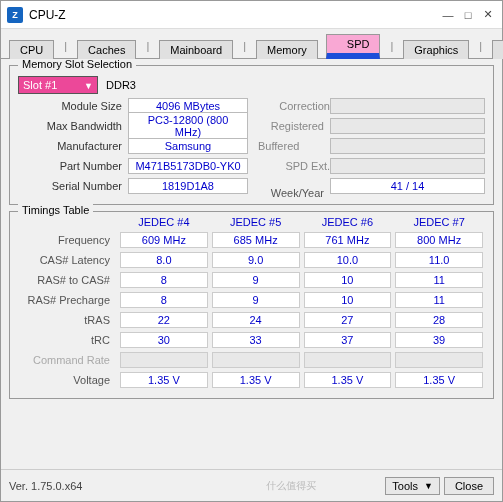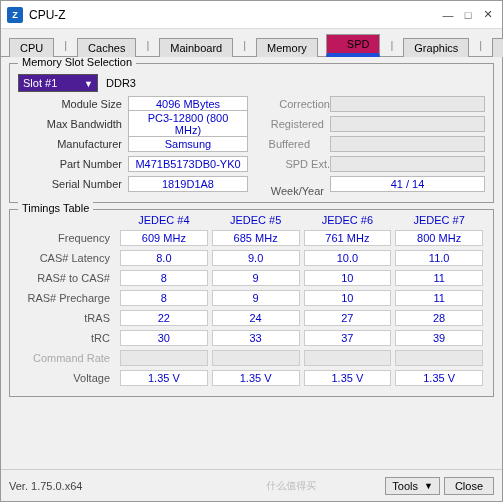--- a/index.html
+++ b/index.html
@@ -83,22 +83,22 @@
       border-bottom: none;
       background: #e0e0e0;
       cursor: pointer;
       font-size: 11px;
       color: #000;
       position: relative;
       bottom: -1px;
     }
 
     .tab.active {
-      background: #be185d;
-      border-bottom: 4px solid #1d4ed8;
+      background: #f9a8d4;
+      border-bottom: 6px solid #1d4ed8;
       z-index: 2;
       padding-left: 20px;
     }
 
     .tab-separator {
       color: #888;
       font-size: 11px;
       padding: 3px 2px;
       align-self: center;
     }
@@ -129,21 +129,21 @@
     .slot-row {
       display: flex;
       align-items: center;
       gap: 8px;
       margin-top: 6px;
     }
 
     .slot-select {
       display: flex;
       align-items: flex-end;
-      background: #4c1d95;
+      background: #ec4899;
       color: white;
       border: 1px solid #555;
       padding: 2px 4px;
       font-size: 11px;
       cursor: pointer;
       min-width: 80px;
     }
 
     .slot-select-arrow {
       margin-left: auto;
@@ -352,21 +352,21 @@
         <div style="flex: 1; display: flex; flex-direction: column;">
           <div class="info-row">
             <span style="width:72px; text-align:right; padding-right:0; color:#888; font-size:11px;">Correction</span>
             <span style="flex:1; background:#e8e8e8; border:1px solid #bbb; padding:1px 4px; font-size:11px; color:transparent; min-width:70px;">&nbsp;</span>
           </div>
           <div class="info-row">
             <span style="width:72px; text-align:right; padding-right:6px; color:#888; font-size:11px;">Registered</span>
             <span style="flex:1; background:#e8e8e8; border:1px solid #bbb; padding:1px 4px; font-size:11px; color:transparent; min-width:70px;">&nbsp;</span>
           </div>
           <div class="info-row">
-            <span style="width:72px; text-align:right; padding-right:20px; color:#888; font-size:11px;">Buffered</span>
+            <span style="width:72px; text-align:left; padding-right:20px; color:#888; font-size:11px;">Buffered</span>
             <span style="flex:1; background:#e8e8e8; border:1px solid #bbb; padding:1px 4px; font-size:11px; color:transparent; min-width:70px;">&nbsp;</span>
           </div>
           <div class="info-row">
             <span style="width:72px; text-align:right; color:#888; font-size:11px;">SPD Ext.</span>
             <span style="flex:1; background:#e8e8e8; border:1px solid #bbb; padding:1px 4px; font-size:11px; color:transparent; min-width:70px;">&nbsp;</span>
           </div>
           <div class="info-row">
             <span style="width:72px; text-align:right; padding-right:6px; color:#555; font-size:11px;margin-top:13px;">Week/Year</span>
             <span style="flex:1; background:white; border:1px solid #bbb; padding:1px 4px; font-size:11px; color:#0000cc; text-align:center; min-width:70px;">41 / 14</span>
           </div>

